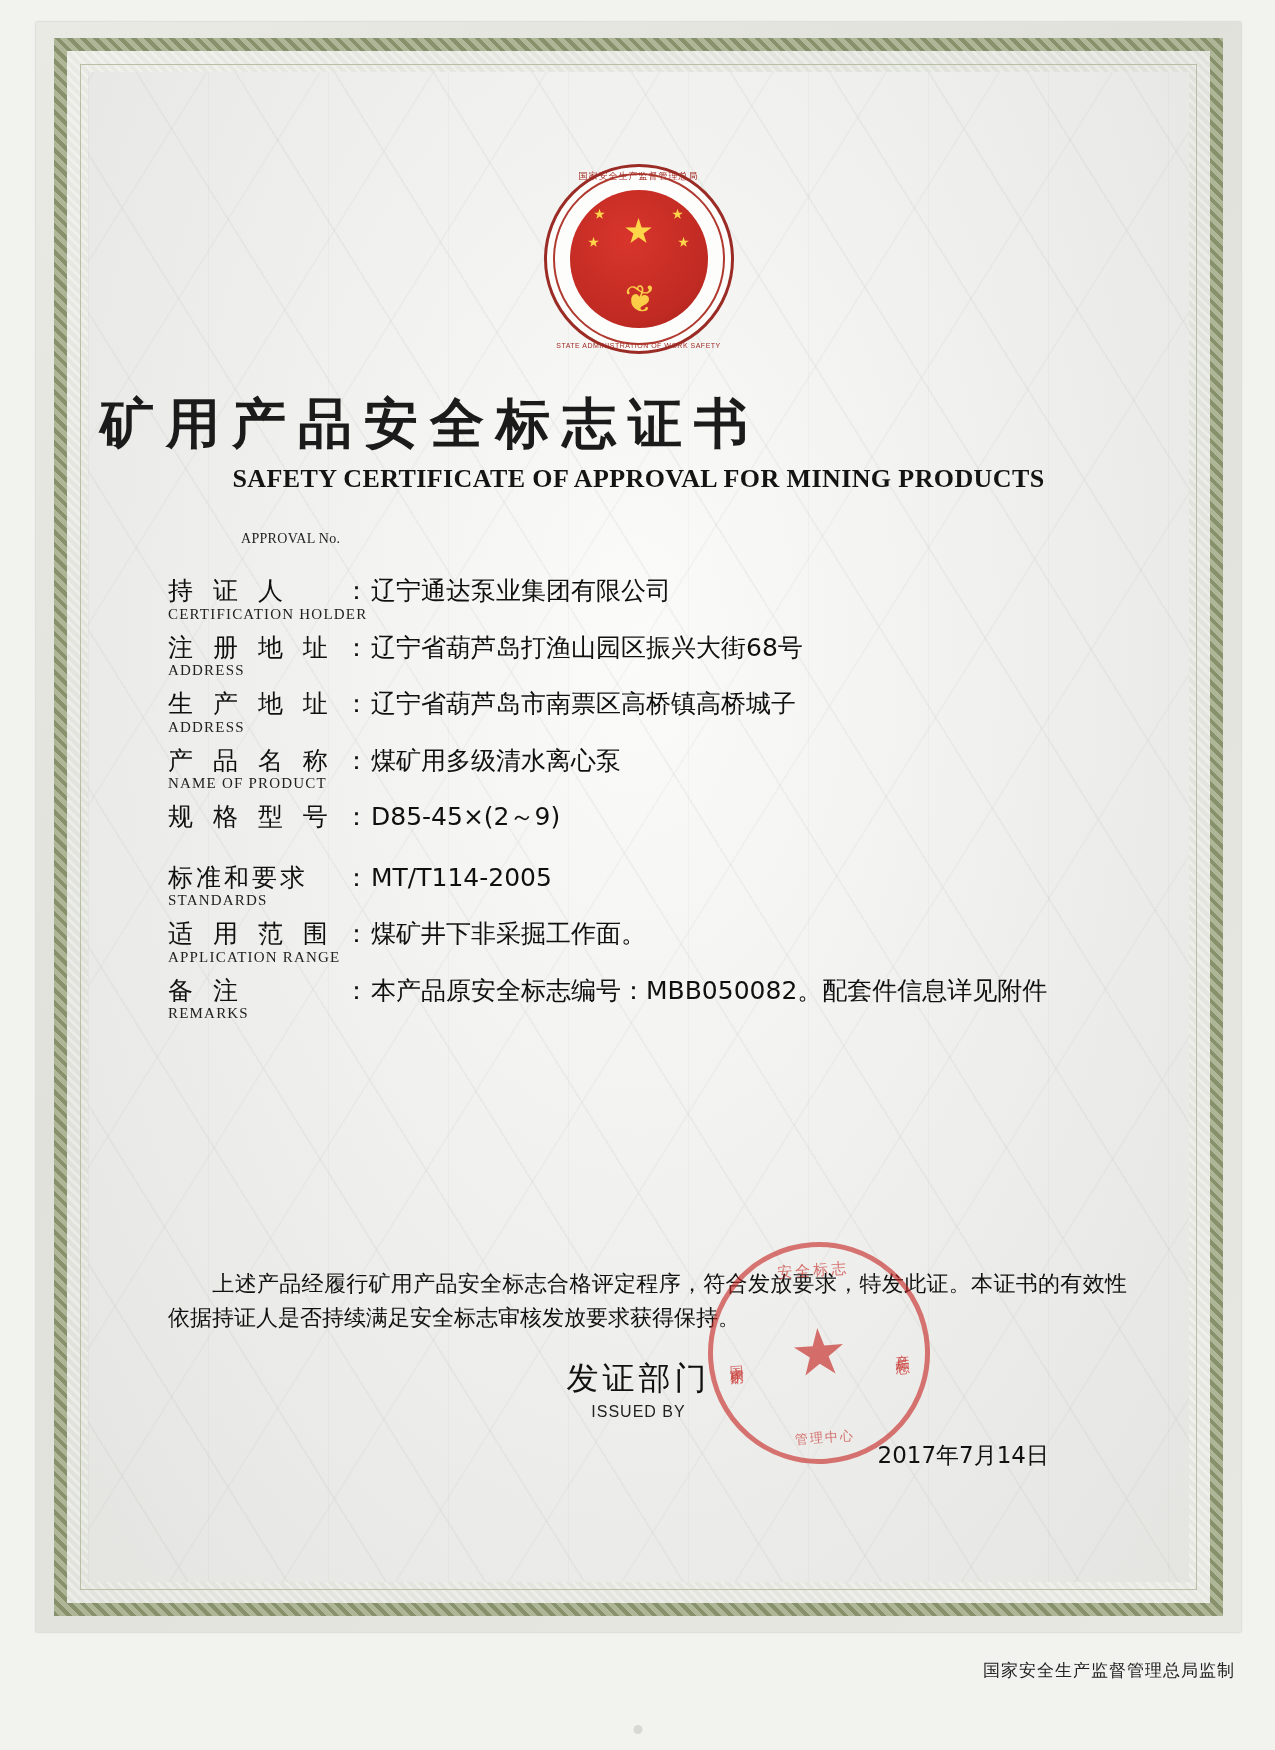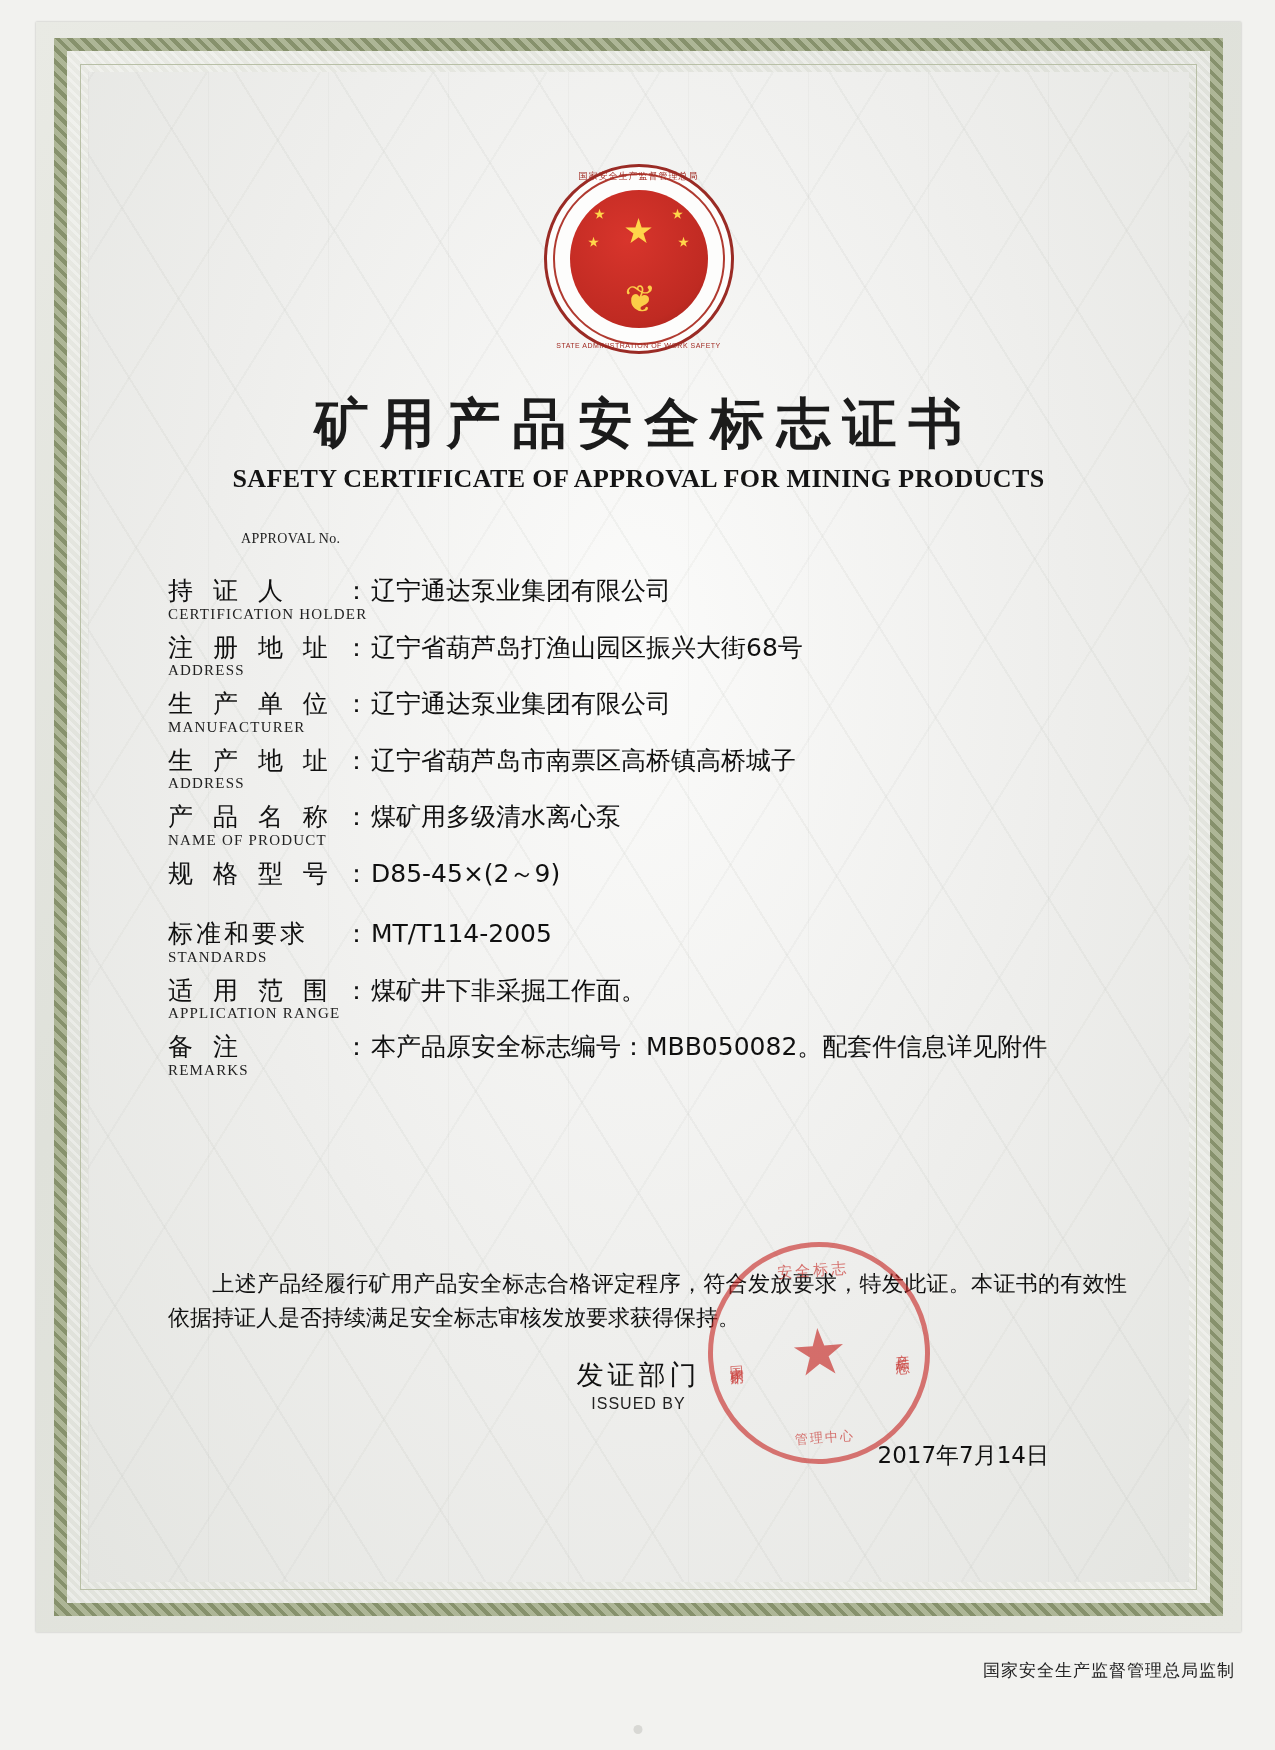--- a/index.html
+++ b/index.html
@@ -169,21 +169,20 @@
     font-family: "Liberation Sans", sans-serif;
   }
   .emblem-text-cn { top: 6px; font-size: 9px; letter-spacing: 1px; }
   .emblem-text-en { bottom: 5px; font-size: 7px; letter-spacing: .5px; }
 
   
   .title-cn {
     position: absolute;
     left: 0; right: 0;
     top: 316px;
-    text-align: center;
     font-family: "DejaVu Sans", sans-serif;
     font-weight: bold;
     font-size: 54px;
     letter-spacing: 12px;
     color: #1b1b1b;
     text-indent: 12px;
   }
   .title-en {
     position: absolute;
     left: 0; right: 0;
@@ -279,21 +278,21 @@
 
   
   .issuer {
     position: absolute;
     left: 0; right: 0;
     top: 1285px;
     text-align: center;
   }
   .issuer .cn {
     font-family: Liberation Sans, sans-serif;
-    font-size: 27px;
+    font-size: 32px;
     letter-spacing: 4px;
     color: #111;
   }
   .issuer .en {
     font-family: Liberation Sans, sans-serif;
     font-size: 16px;
     letter-spacing: 1px;
     color: #222;
     margin-top: 2px;
     text-align: center;
@@ -417,26 +416,20 @@
           <div class="line2">CERTIFICATION HOLDER</div>
         </div>
 
         <div class="field">
           <div class="line1">
             <span class="lbl-cn">注 册 地 址</span><span class="colon">：</span><span>辽宁省葫芦岛打渔山园区振兴大街68号</span>
           </div>
           <div class="line2">ADDRESS</div>
         </div>
 
-        <div class="field">
-          <div class="line1">
-            <span class="lbl-cn">生 产 单 位</span><span class="colon">：</span><span>辽宁通达泵业集团有限公司</span>
-          </div>
-          <div class="line2">MANUFACTURER</div>
-        </div>
 
         <div class="field">
           <div class="line1">
             <span class="lbl-cn">生 产 地 址</span><span class="colon">：</span><span>辽宁省葫芦岛市南票区高桥镇高桥城子</span>
           </div>
           <div class="line2">ADDRESS</div>
         </div>
 
         <div class="field">
           <div class="line1">

